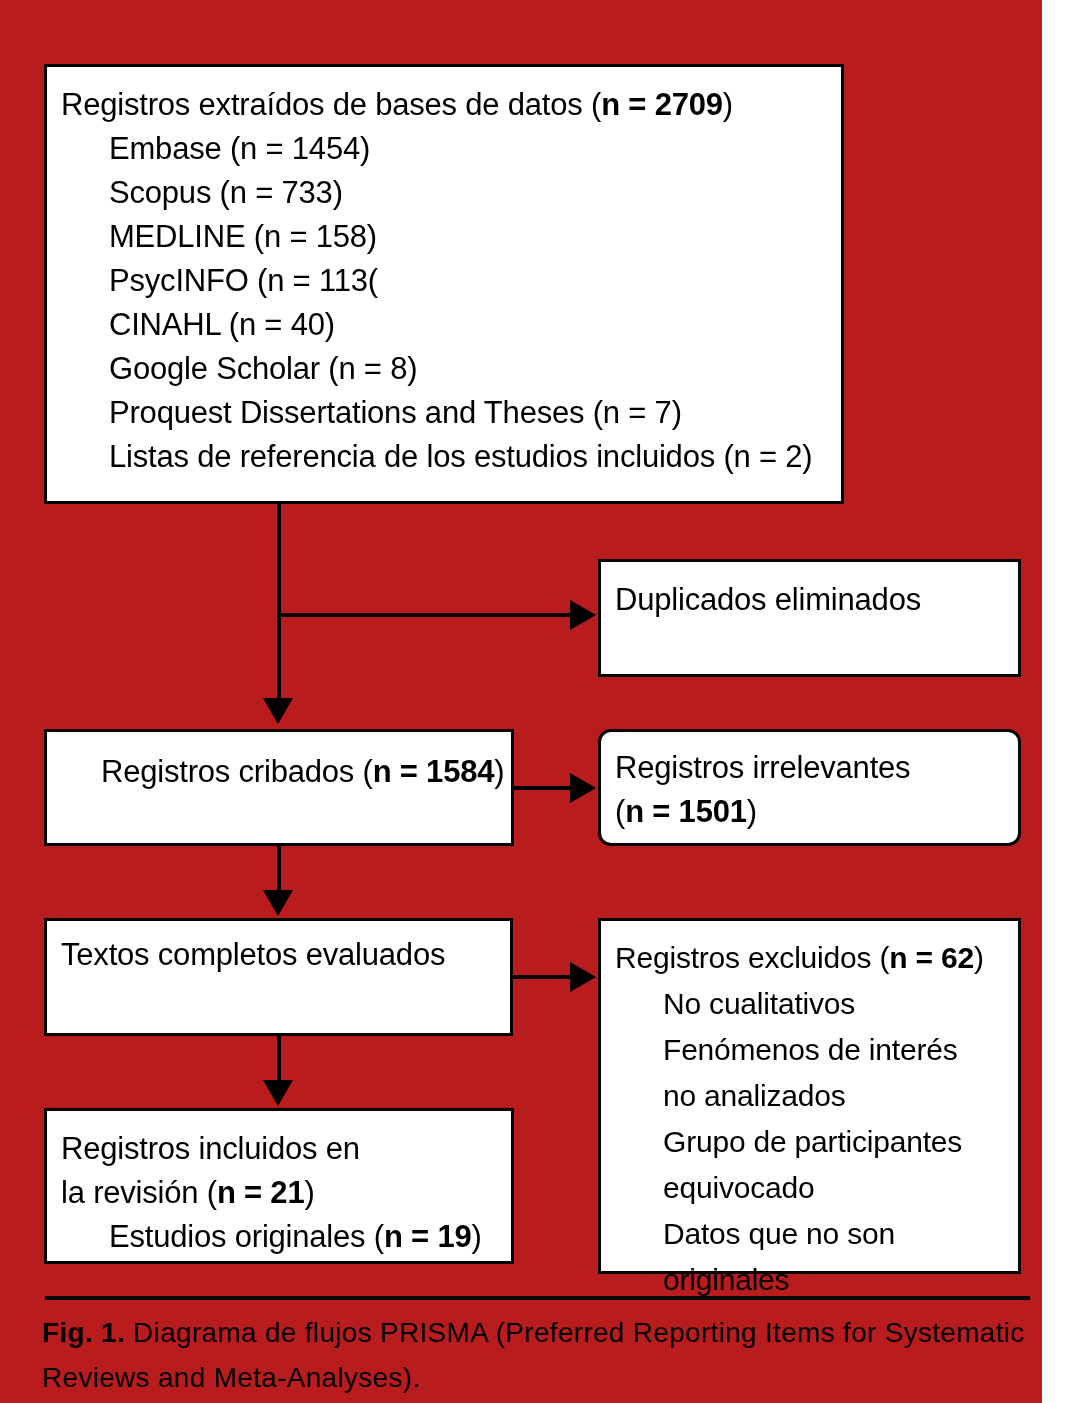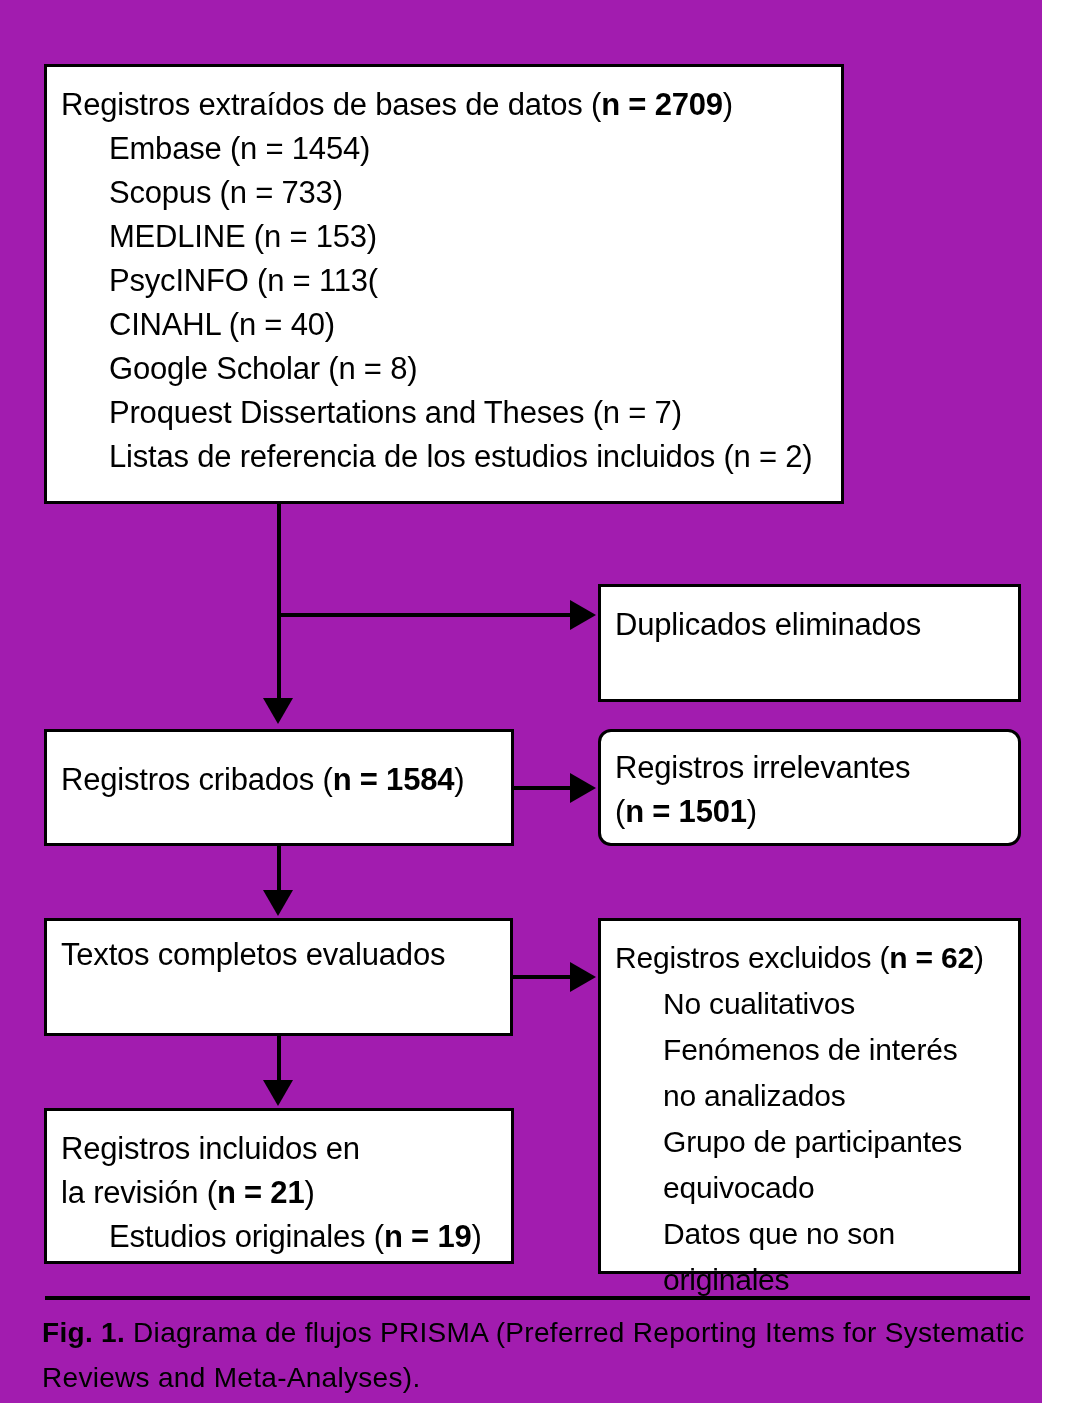--- a/index.html
+++ b/index.html
@@ -9,21 +9,21 @@
     background: #ffffff;
   }
   body {
     font-family: "Liberation Sans", sans-serif;
     color: #000000;
   }
   #page {
     position: relative;
     width: 1042px;
     height: 1403px;
-    background: #a21caf;
+    background: #b91c1c;
     overflow: hidden;
   }
 
   
   .box {
     position: absolute;
     box-sizing: border-box;
     border: 3px solid #000000;
     background: #ffffff;
     padding: 0;
@@ -41,25 +41,25 @@
     color: #000;
     letter-spacing: -0.2px;
   }
   .line.indent  { padding-left: 48px; }
   .line b { font-weight: bold; }
 
   
   #box-sources   { left: 44px;  top: 64px;   width: 800px; height: 440px; }
   #box-sources .lines { top: 16px; }
 
-  #box-duplicates{ left: 598px; top: 584px;  width: 423px; height: 118px; }
+  #box-duplicates{ left: 598px; top: 559px;  width: 423px; height: 118px; }
   #box-duplicates .lines { top: 16px; }
 
   #box-screened  { left: 44px;  top: 729px;  width: 470px; height: 117px; }
-  #box-screened .lines { top: 26px; }
+  #box-screened .lines { top: 18px; margin-left: 40px; }
 
   #box-irrelevant{ left: 598px; top: 729px;  width: 423px; height: 117px; border-radius: 13px; }
   #box-irrelevant .lines { top: 14px; }
 
   #box-fulltext  { left: 44px;  top: 918px;  width: 469px; height: 118px; }
   #box-fulltext .lines { top: 12px; }
 
   #box-excluded  { left: 598px; top: 918px;  width: 423px; height: 356px; }
   #box-excluded .lines { top: 14px; }
   #box-excluded .line { font-size: 30px; line-height: 46px; }
@@ -137,21 +137,21 @@
 </head>
 <body>
 
 <div id="page">
 
   <div class="box" id="box-sources">
     <div class="lines">
       <div class="line"><span>Registros extraídos de bases de datos (</span><b>n = 2709</b><span>)</span></div>
       <div class="line indent">Embase (n = 1454)</div>
       <div class="line indent">Scopus (n = 733)</div>
-      <div class="line indent">MEDLINE (n = 153)</div>
+      <div class="line indent">MEDLINE (n = 158)</div>
       <div class="line indent">PsycINFO (n = 113(</div>
       <div class="line indent">CINAHL (n = 40)</div>
       <div class="line indent">Google Scholar (n = 8)</div>
       <div class="line indent">Proquest Dissertations and Theses (n = 7)</div>
       <div class="line indent">Listas de referencia de los estudios incluidos (n = 2)</div>
     </div>
   </div>
 
   <div class="vline" id="stem1"></div>
   <div class="arrow-down" id="arrow1"></div>

